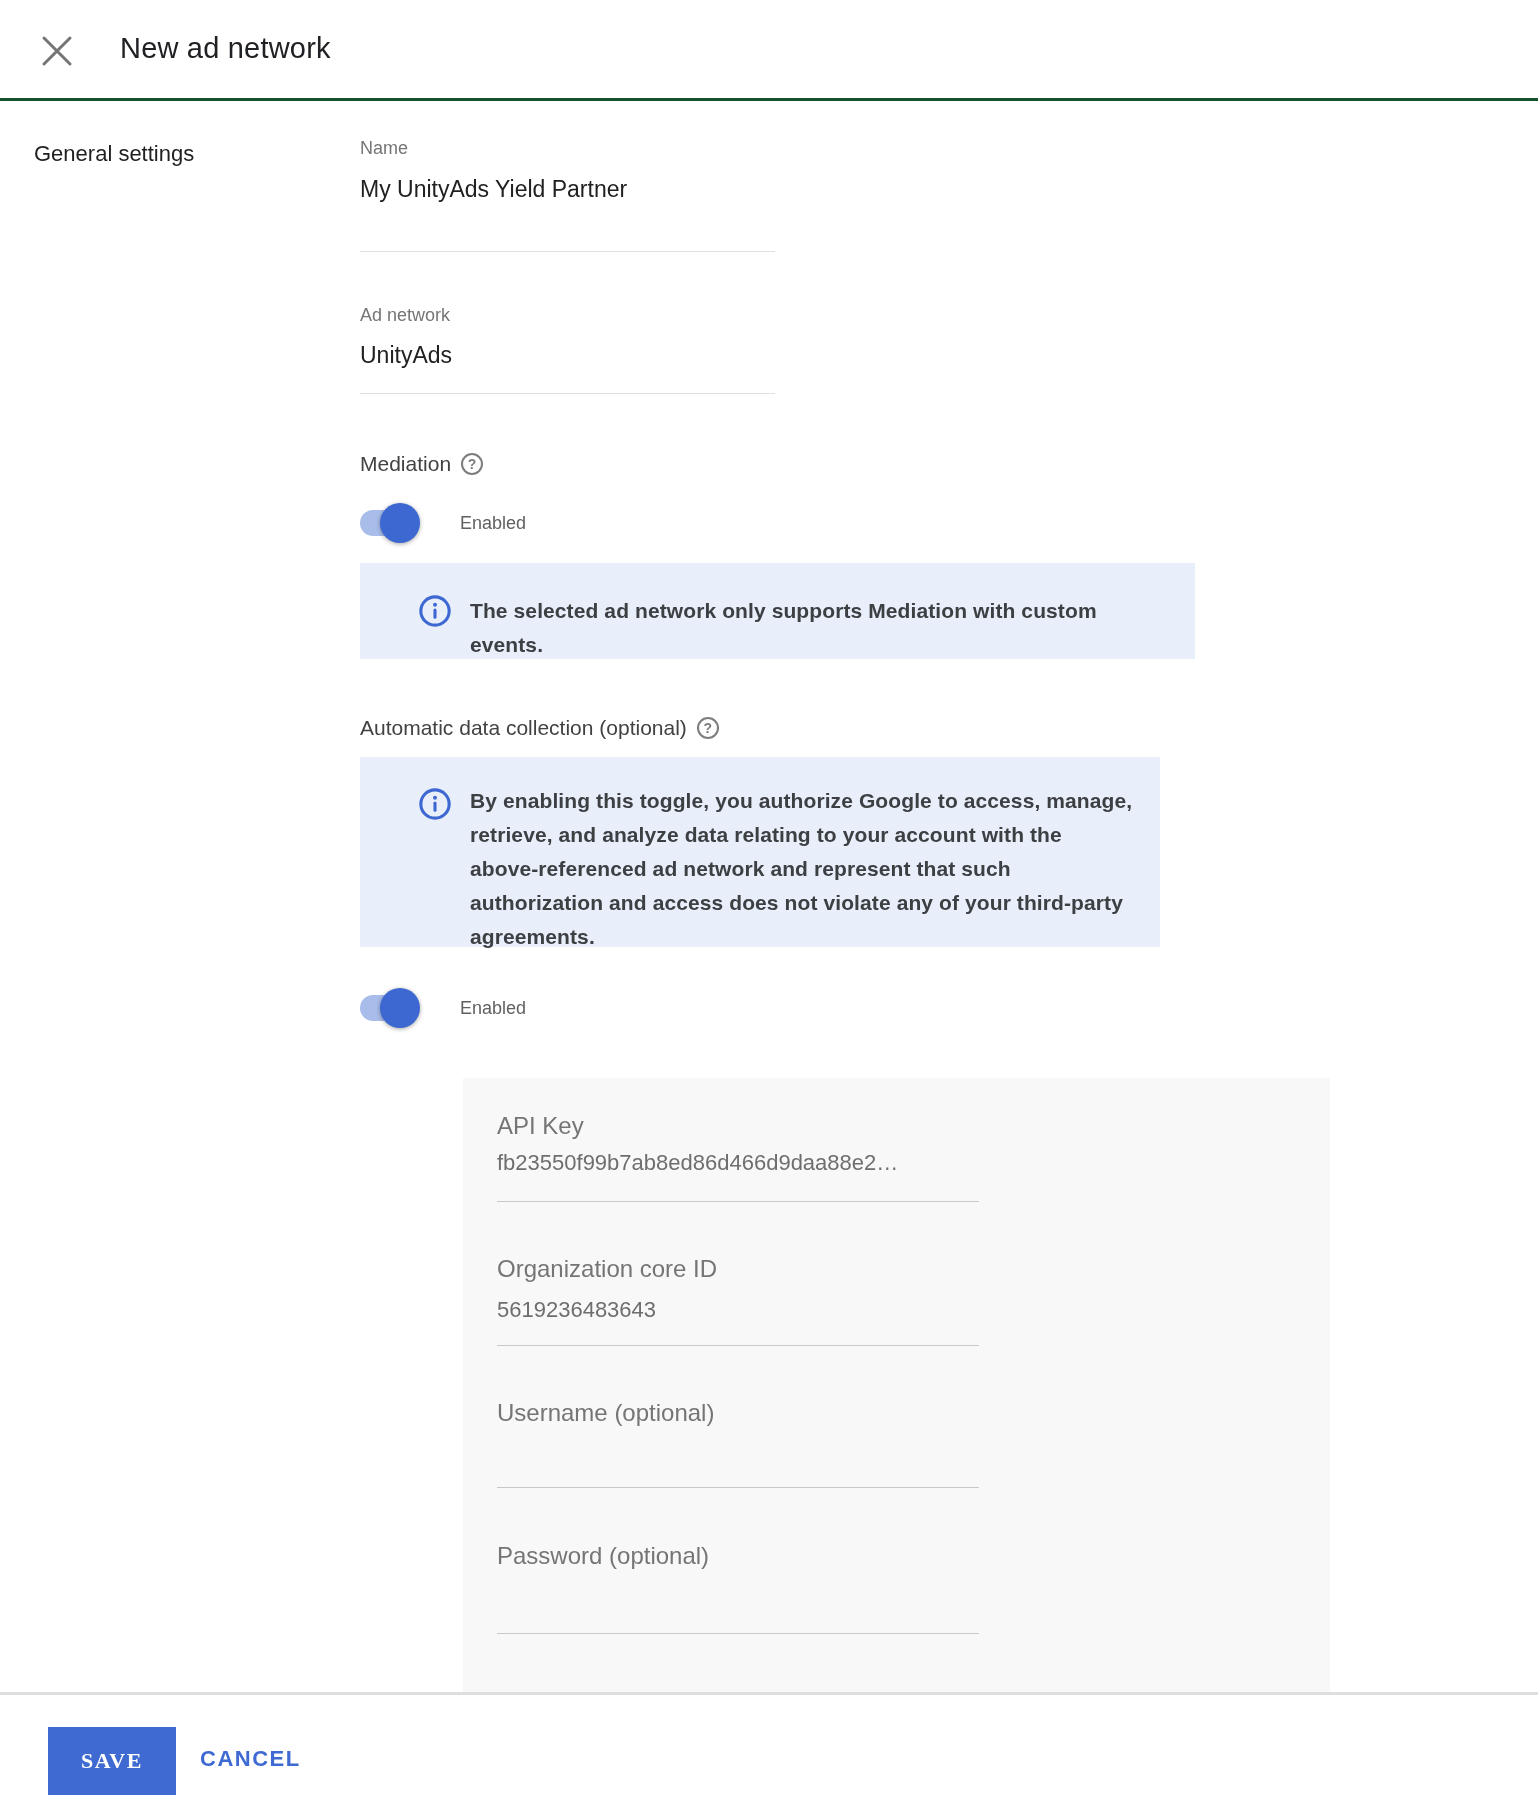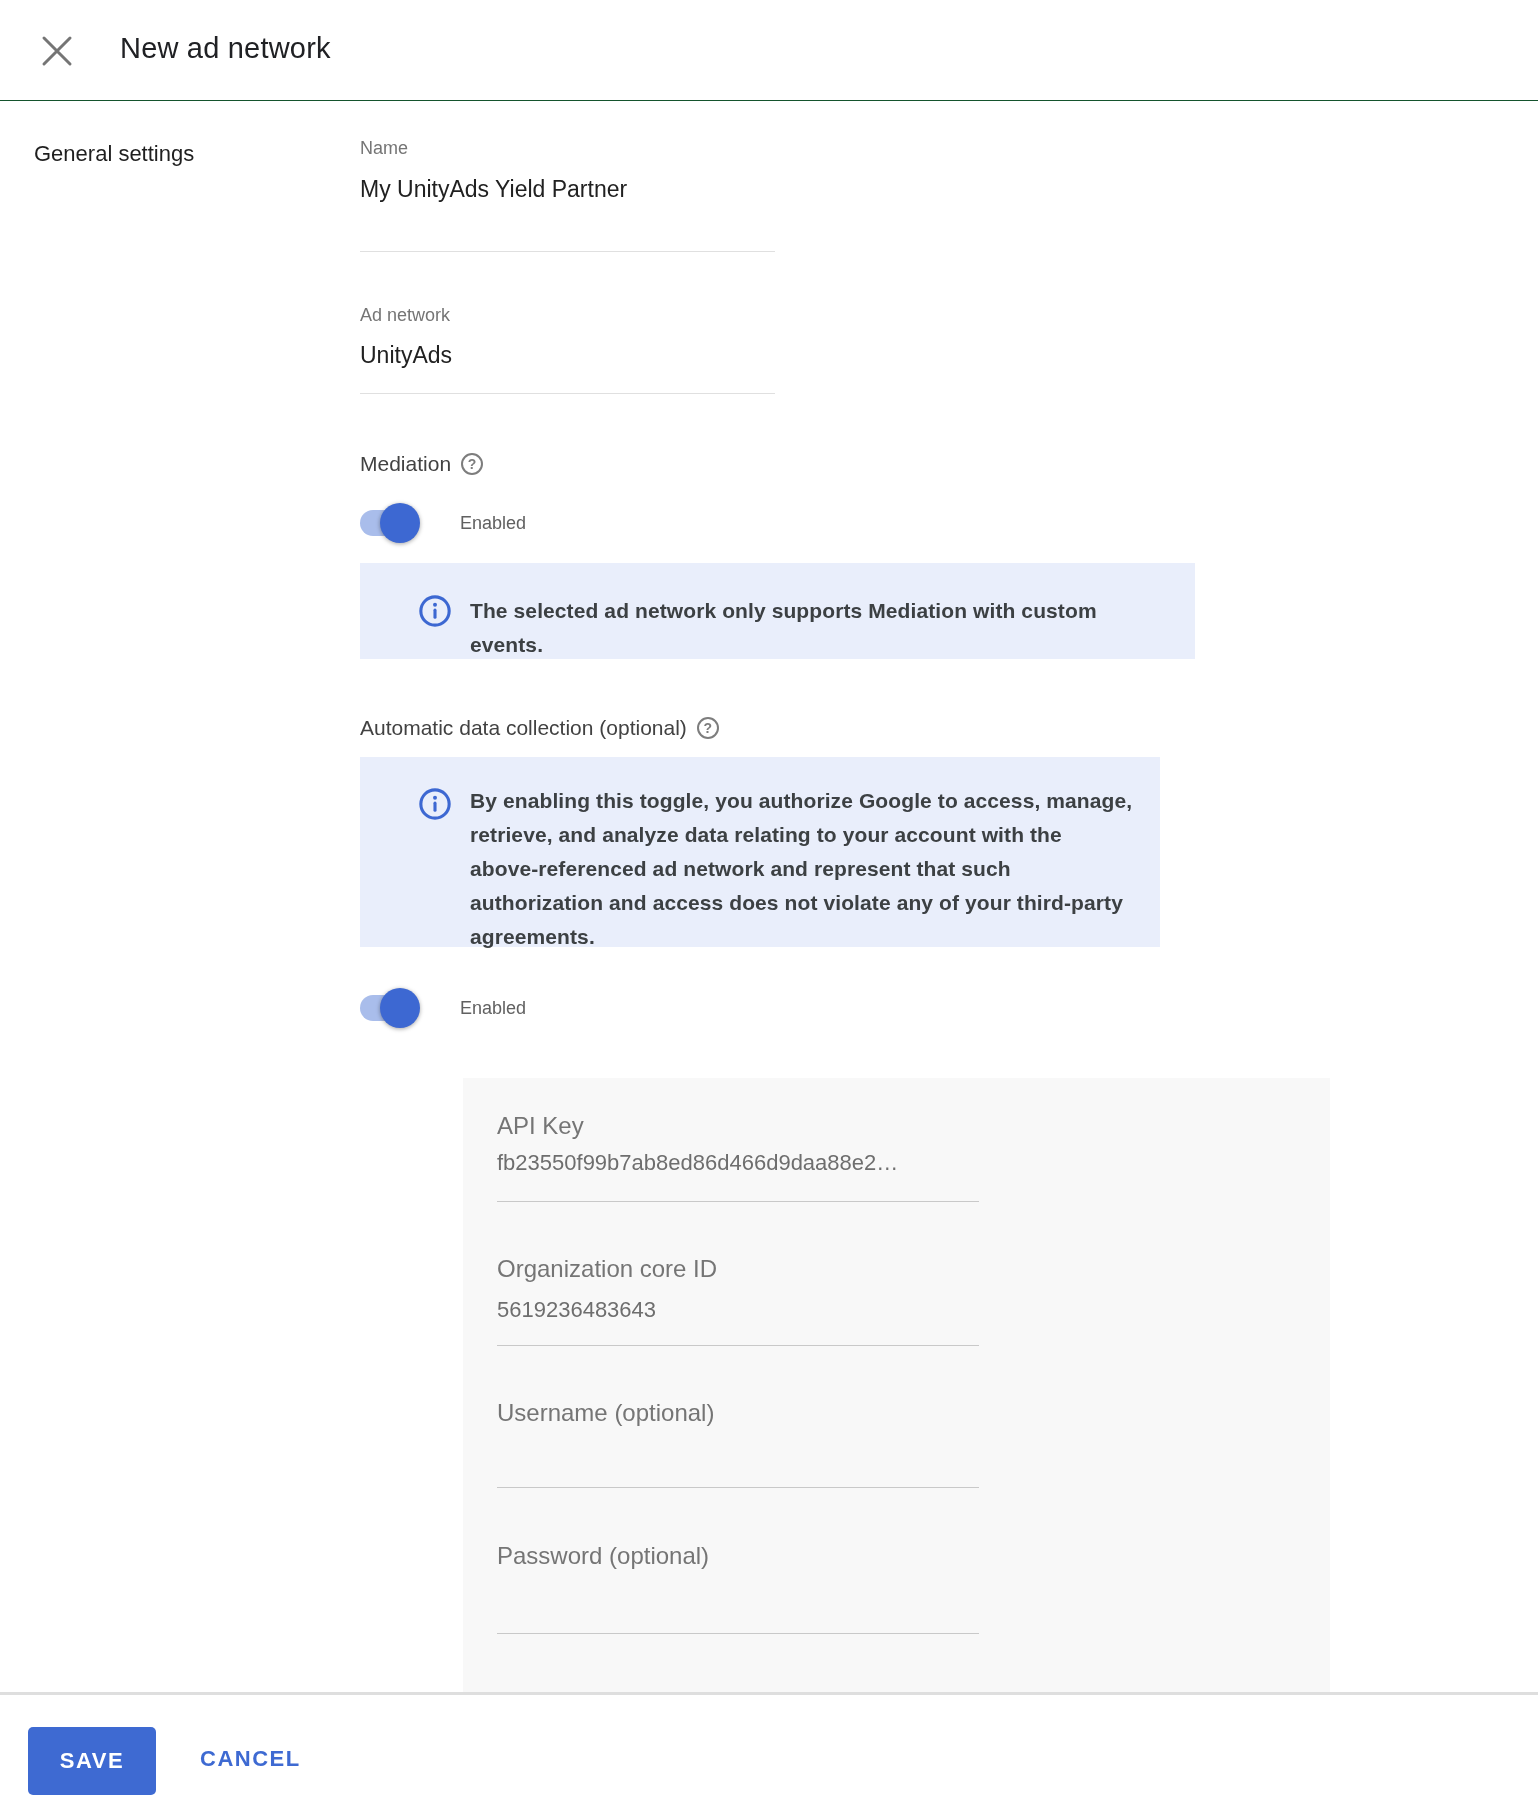--- a/index.html
+++ b/index.html
@@ -5,21 +5,21 @@
   * { margin:0; padding:0; box-sizing:border-box; }
   html,body { background:#ffffff; }
   body { font-family:"Liberation Sans","DejaVu Sans",sans-serif; }
   .canvas {
     position:relative; width:1538px; height:1818px; background:#ffffff;
     overflow:hidden; color:#202124;
   }
 
   
   .header { position:absolute; left:0; top:0; width:1538px; height:101px;
-            background:#fff; border-bottom:1px solid #14532d; }
+            background:#fff; border-bottom:3px solid #14532d; }
   .close-btn { position:absolute; left:40px; top:34px; width:34px; height:34px;
                cursor:pointer; }
   .close-btn svg { width:34px; height:34px; }
   .dlg-title { position:absolute; left:120px; top:32px; font-size:29px;
                color:#202124; letter-spacing:.2px; }
 
   
   .section-title { position:absolute; left:34px; top:141px; font-size:22px;
                    color:#1f1f1f;text-align:right; }
 
@@ -87,23 +87,23 @@
 
   .user-label { top:1399px; }
   .user-line  { top:1487px; }
 
   .pass-label { top:1542px; }
   .pass-line  { top:1633px; }
 
   
   .footer-divider { position:absolute; left:0; top:1692px; width:1538px; height:3px;
                     background:#dedede; }
-  .save-btn { position:absolute; left:28px; top:1727px; width:128px; height:68px;
-              background:#3e6ad2; color:#ffffff; border:none; border-radius:5px;
-              font-family:Liberation Sans, sans-serif; font-size:22px; font-weight:bold;
+  .save-btn { position:absolute; left:48px; top:1727px; width:128px; height:68px;
+              background:#3e6ad2; color:#ffffff; border:none; border-radius:0;
+              font-family:Liberation Serif, serif; font-size:22px; font-weight:bold;
               letter-spacing:1.5px; cursor:pointer; }
   .cancel-btn { position:absolute; left:200px; top:1746px; background:none; border:none;
                 color:#3e6ad2; font-family:inherit; font-size:22px; font-weight:bold;
                 letter-spacing:1.5px; cursor:pointer; }
 </style>
 </head>
 <body>
 
 <div class="canvas">
 

